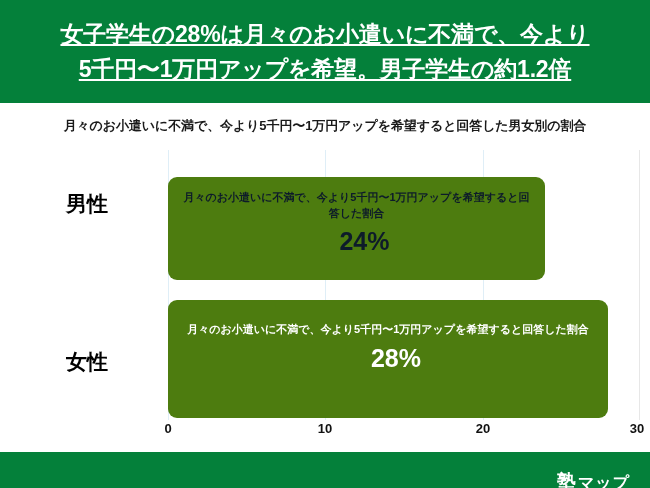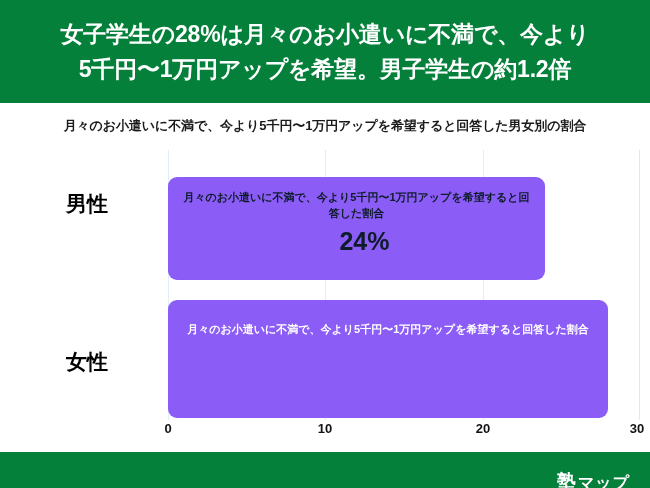--- a/index.html
+++ b/index.html
@@ -35,20 +35,21 @@
     padding: 0 14px;
   }
   .header-title {
     color: #ffffff;
     font-size: 23px;
     font-weight: bold;
     line-height: 1.48;
     text-align: center;
     letter-spacing: -0.2px;
     white-space: pre-line;
+    text-decoration: underline;
   }
 
   
   .subtitle {
     position: absolute;
     left: 0;
     top: 117px;
     width: 650px;
     text-align: center;
     font-size: 13px;
@@ -86,21 +87,21 @@
   .bar-row {
     position: absolute;
     left: 0;
     width: 472px;
   }
   .bar {
     position: absolute;
     left: 0;
     top: 0;
     height: 100%;
-    background: #8b5cf6;
+    background: #4d7c0f;
     border-radius: 9px;
     box-sizing: border-box;
     display: flex;
     flex-direction: column;
     align-items: center;
     justify-content: flex-start;
   }
   .bar-label {
     font-size: 11px;
     font-weight: bold;
@@ -207,20 +208,21 @@
         <div class="bar-label">月々のお小遣いに不満で、今より5千円〜1万円アップを希望すると回答した割合</div>
         <div class="bar-value" style="margin-top:6px;">24%</div>
       </div>
     </div>
 
     <div class="cat-label" style="top:198px;">女性</div>
 
     <div class="bar-row" style="left:168px; top:150px; height:118px;">
       <div class="bar light" style="width:440px; padding-top:22px;">
         <div class="bar-label">月々のお小遣いに不満で、今より5千円〜1万円アップを希望すると回答した割合</div>
+        <div class="bar-value" style="margin-top:7px;">28%</div>
       </div>
     </div>
 
     <div class="axis">
       <div class="tick" style="left:168px;">0</div>
       <div class="tick" style="left:325px;">10</div>
       <div class="tick" style="left:483px;">20</div>
       <div class="tick" style="left:637px;">30</div>
     </div>
   </div>

